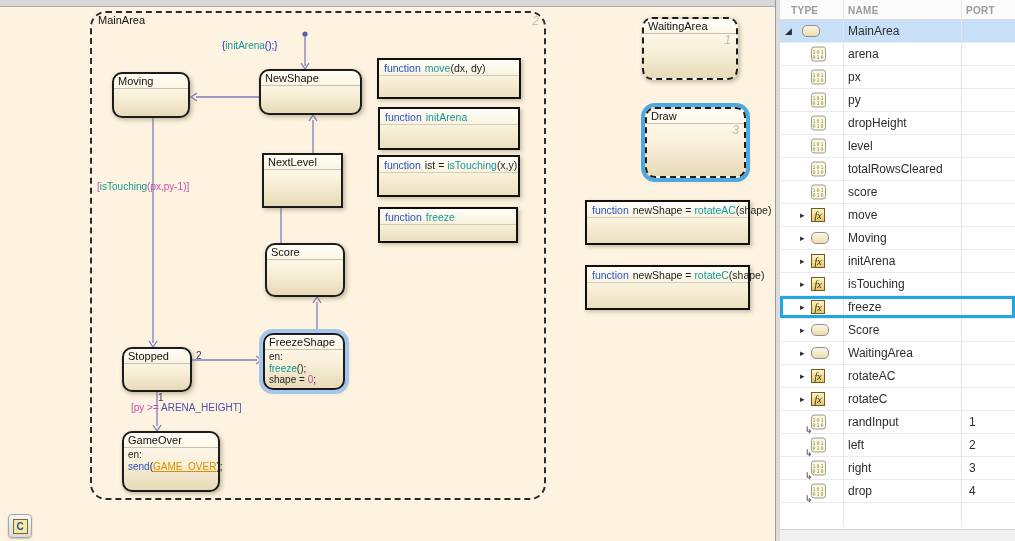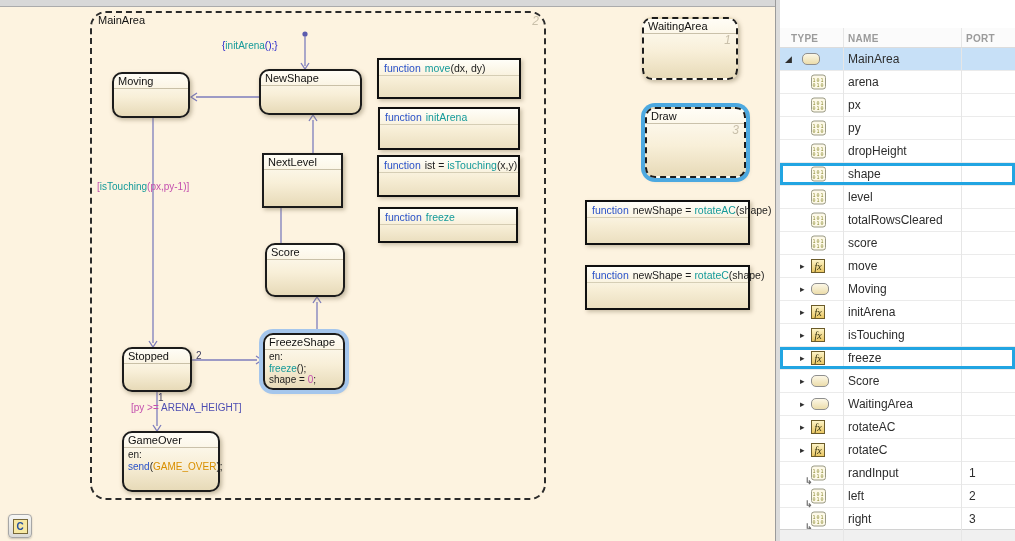--- a/index.html
+++ b/index.html
@@ -32,37 +32,37 @@
         background:linear-gradient(180deg,#fffef8 0%,#f7eed6 55%,#ebdfc0 100%);
         box-shadow:1.5px 2px 4px rgba(125,110,80,.4);}
   .func>.title{font-size:10.5px;color:#1d1d1d;padding:2px 5px 1px;border-bottom:1px solid rgba(160,150,118,.4);white-space:nowrap;}
 
   .c-kw{color:#2a52c8;}
   .c-kw.sp{margin-right:4px;}
   .c-fn{color:#149a9a;}
   .c-blue{color:#2323cc;}
   .c-mag{color:#c44fae;}
   .c-slate{color:#4d4db2;}
-  .c-orange{color:#d98f00;}
+  .c-orange{color:#d98f00;text-decoration:underline;}
 
   .tlabel{position:absolute;font-size:10px;white-space:nowrap;}
   .tnum{position:absolute;font-size:10px;color:#3c3c5e;}
 
   .wires{position:absolute;left:0;top:0;pointer-events:none;}
 
   .al-badge{position:absolute;left:8px;top:514px;width:22px;height:22px;border:1px solid #a6a6a6;border-radius:4px;
             background:linear-gradient(180deg,#f6f6f4,#dcdbd7);box-shadow:0 1px 2px rgba(0,0,0,.2);
             display:flex;align-items:center;justify-content:center;}
   .al-badge .inner{width:13px;height:13px;border:1px solid #77683a;background:#f7e9a4;
             display:flex;align-items:center;justify-content:center;
             font-size:10px;font-weight:bold;color:#24509e;}
 
   
   .panel{position:absolute;left:780px;top:0;width:235px;height:541px;background:#fff;}
-  .phead{position:relative;height:19px;background:#fbfbfb;border-bottom:1px solid #dcdcdc;margin-top:28px;}
+  .phead{position:relative;height:19px;background:#fbfbfb;border-bottom:1px solid #dcdcdc;}
   .phead span{position:absolute;top:50%;transform:translateY(-50%);font-size:10px;font-weight:bold;
               color:#9b9b9b;letter-spacing:.3px;}
   .phead .h-type{left:11px;} .phead .h-name{left:68px;} .phead .h-port{left:186px;}
 
   #symbol-rows{position:relative;}
   .colsep{position:absolute;top:0;width:1px;background:#e6e6e6;pointer-events:none;z-index:5;}
   .prow{position:relative;height:23px;background:#fff;border-bottom:1px solid #ebebeb;box-sizing:border-box;}
   .prow.selected{background:#c7e0f7;}
   .pname{position:absolute;left:68px;top:50%;transform:translateY(-50%);font-size:12px;color:#2d2d2d;white-space:nowrap;}
   .pport{position:absolute;left:189px;top:50%;transform:translateY(-50%);font-size:12px;color:#2d2d2d;}
@@ -255,28 +255,20 @@
             <span class="dl">101</span>
             <span class="dl">010</span>
           </span>
           <span class="pname">dropHeight</span>
         </div>
         <div class="prow">
           <span class="icon icon-data">
             <span class="dl">101</span>
             <span class="dl">010</span>
           </span>
-          <span class="pname">shape</span>
-          <div class="hl-ring"></div>
-        </div>
-        <div class="prow">
-          <span class="icon icon-data">
-            <span class="dl">101</span>
-            <span class="dl">010</span>
-          </span>
           <span class="pname">level</span>
         </div>
         <div class="prow">
           <span class="icon icon-data">
             <span class="dl">101</span>
             <span class="dl">010</span>
           </span>
           <span class="pname">totalRowsCleared</span>
         </div>
         <div class="prow">

